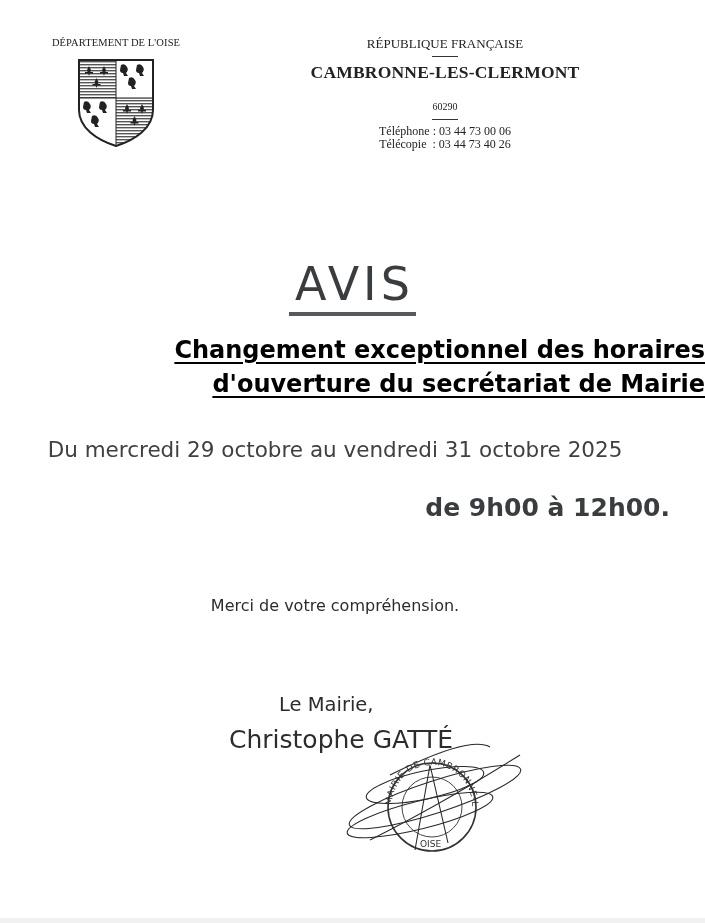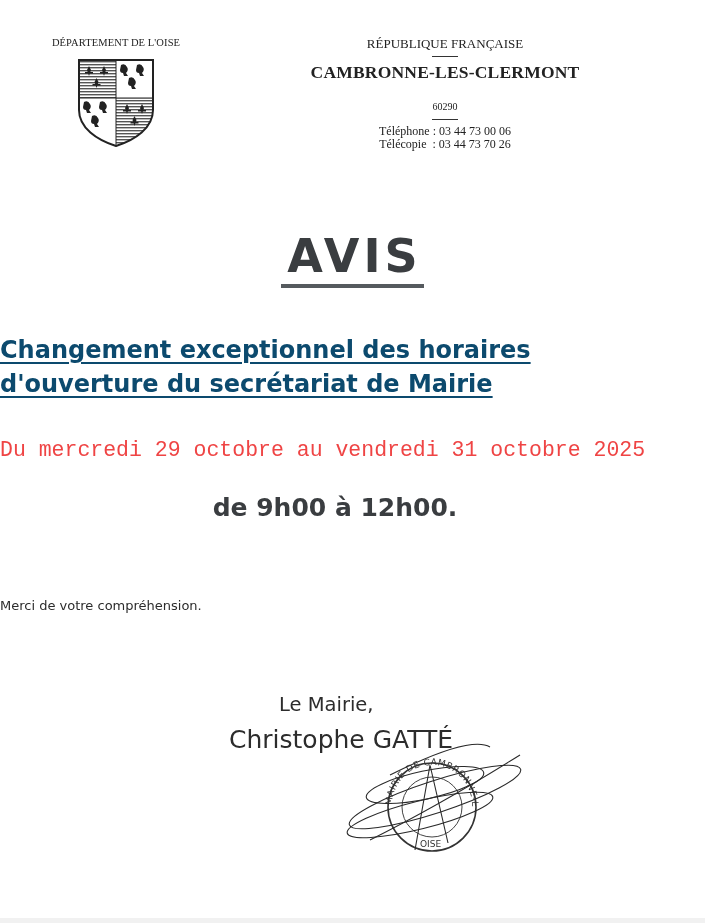--- a/index.html
+++ b/index.html
@@ -99,71 +99,73 @@
     .avis {
       position: absolute;
       left: 0;
       width: 705px;
       top: 230px;
       text-align: center;
     }
     .avis span {
       display: inline-block;
       font-size: 46px;
-      font-weight: bold;
+      font-weight: normal;
       letter-spacing: 4px;
       line-height: 52px;
       color: #3a3d40;
       border-bottom: 4px solid #555a5e;
       padding: 0 2px 2px 6px;
+      margin-top: 28px;
     }
     .subtitle {
       position: absolute;
       left: 0;
       width: 705px;
       top: 333px;
-      text-align: left;
+      text-align: right;
       font-size: 24px;
       font-weight: bold;
       line-height: 34px;
-      color: #0c4a6e;
+      color: #000000;
     }
     .subtitle span {
       display: inline-block;
       text-decoration: underline;
       text-decoration-thickness: 2px;
       text-underline-offset: 4px;
     }
     .dates {
       position: absolute;
       left: 0;
       width: 670px;
       top: 435px;
+      text-align: center;
       font-size: 21.5px;
       line-height: 30px;
-      color: #ef4444;
-      font-family: Liberation Mono, monospace;
+      color: #404040;
     }
     .hours {
       position: absolute;
       left: 0;
       width: 670px;
       top: 492px;
-      text-align: center;
+      text-align: right;
       font-size: 25px;
       font-weight: bold;
       line-height: 32px;
       color: #3a3d40;
     }
     .thanks {
       position: absolute;
       left: 0;
       width: 670px;
       top: 592px;
-      font-size: 13px;
+      text-align: center;
+      font-size: 16px;
       line-height: 28px;
     }
     .mayor-title {
       position: absolute;
       left: 279px;
       top: 691px;
       font-size: 19.5px;
       line-height: 28px;
     }
     .mayor-name {
@@ -228,21 +230,21 @@
   </svg>
 
   <div class="header-right serif">
     <div class="rep">RÉPUBLIQUE FRANÇAISE</div>
     <div class="rule"></div>
     <div class="commune-name">CAMBRONNE-LES-CLERMONT</div>
     <div class="postcode">60290</div>
     <div class="rule"></div>
     <div class="contact">
       <span class="contact-line">Téléphone : 03 44 73 00 06</span>
-      <span class="contact-line">Télécopie  : 03 44 73 70 26</span>
+      <span class="contact-line">Télécopie  : 03 44 73 40 26</span>
     </div>
   </div>
 
   <div class="avis hand">
     <span>AVIS</span>
   </div>
 
   <div class="subtitle hand">
     <span>Changement exceptionnel des horaires</span><br>
     <span>d'ouverture du secrétariat de Mairie</span>

